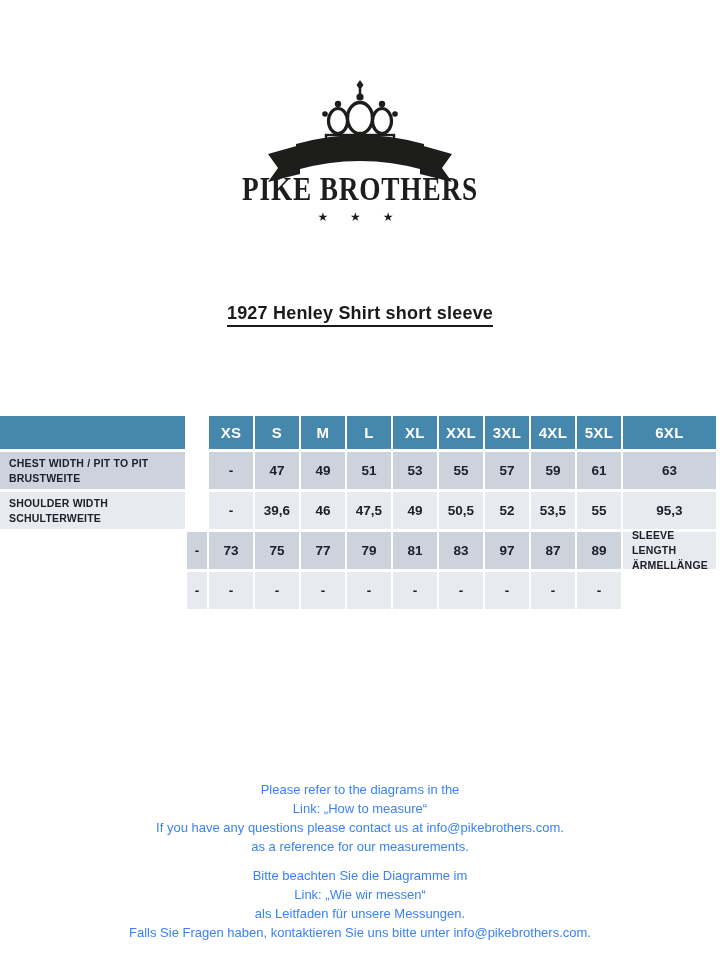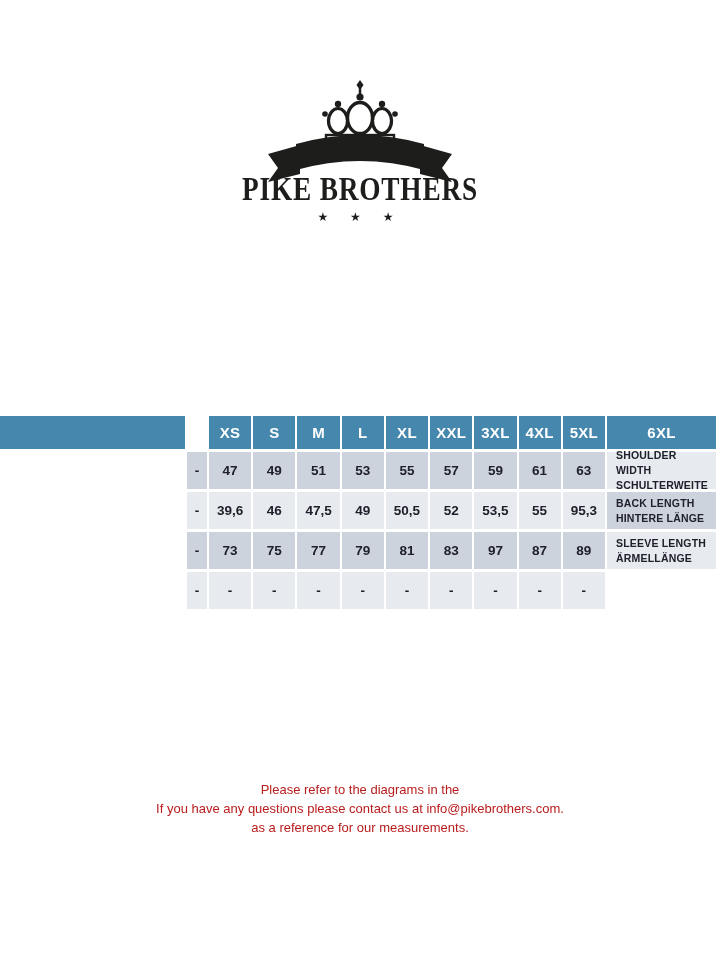--- a/index.html
+++ b/index.html
@@ -48,21 +48,21 @@
 
   
   .units {
     position:absolute; top:616px; right:17px; text-align:right;
     font-size:12.5px; line-height:16px; color:#0d0d0d;
   }
 
   
   .footer-block {
     position:absolute; left:0; width:100%; text-align:center;
-    font-size:13px; line-height:19px; color:#b91c1c;
+    font-size:13px; line-height:19px; color:#3b82f6;
   }
   .footer-en { top:764px; }
   .footer-de { top:850px; }
 </style>
 </head>
 <body>
 
 <div id="canvas">
 
   <svg class="logo" width="260" height="152" viewBox="0 0 260 152">
@@ -88,36 +88,43 @@
     </g>
     <g transform="translate(130,8)">
       <path d="M-92,72 L-60,63 L-60,92 L-92,100 L-82,86 Z" fill="#1d1d1b"></path>
       <path d="M92,72 L60,63 L60,92 L92,100 L82,86 Z" fill="#1d1d1b"></path>
       <path d="M-64,62 Q0,44 64,62 L64,88 Q0,70 -64,88 Z" fill="#1d1d1b"></path>
     </g>
     <text x="130" y="126" text-anchor="middle" font-family="'Liberation Serif', serif" font-weight="bold" font-size="34" fill="#1d1d1b" letter-spacing="1" textLength="236" lengthAdjust="spacingAndGlyphs">PIKE BROTHERS</text>
     <text x="130" y="147" text-anchor="middle" font-family="'DejaVu Sans', sans-serif" font-size="12" fill="#1d1d1b" letter-spacing="9">★  ★  ★</text>
   </svg>
 
+  <div class="title-wrap">
+    <span class="title">1927 Henley Shirt short sleeve</span>
+  </div>
 
   <div class="size-table">
 
     <div class="corner"></div>
     <div class="spacer"></div>
     <div class="th">XS</div>
     <div class="th">S</div>
     <div class="th">M</div>
     <div class="th">L</div>
     <div class="th">XL</div>
     <div class="th">XXL</div>
     <div class="th">3XL</div>
     <div class="th">4XL</div>
     <div class="th">5XL</div>
     <div class="th">6XL</div>
 
+    <div class="label-cell bg-a">
+      <span>CHEST WIDTH / PIT TO PIT</span>
+      <span>BRUSTWEITE</span>
+    </div>
     <div class="spacer"></div>
     <div class="val bg-a">-</div>
     <div class="val bg-a">47</div>
     <div class="val bg-a">49</div>
     <div class="val bg-a">51</div>
     <div class="val bg-a">53</div>
     <div class="val bg-a">55</div>
     <div class="val bg-a">57</div>
     <div class="val bg-a">59</div>
     <div class="val bg-a">61</div>
@@ -132,24 +139,20 @@
     <div class="val bg-b">39,6</div>
     <div class="val bg-b">46</div>
     <div class="val bg-b">47,5</div>
     <div class="val bg-b">49</div>
     <div class="val bg-b">50,5</div>
     <div class="val bg-b">52</div>
     <div class="val bg-b">53,5</div>
     <div class="val bg-b">55</div>
     <div class="val bg-b">95,3</div>
 
-    <div class="label-cell bg-a">
-      <span>BACK LENGTH</span>
-      <span>HINTERE LÄNGE</span>
-    </div>
     <div class="spacer"></div>
     <div class="val bg-a">-</div>
     <div class="val bg-a">73</div>
     <div class="val bg-a">75</div>
     <div class="val bg-a">77</div>
     <div class="val bg-a">79</div>
     <div class="val bg-a">81</div>
     <div class="val bg-a">83</div>
     <div class="val bg-a">97</div>
     <div class="val bg-a">87</div>
@@ -168,18 +171,25 @@
     <div class="val bg-b">-</div>
     <div class="val bg-b">-</div>
     <div class="val bg-b">-</div>
     <div class="val bg-b">-</div>
     <div class="val bg-b">-</div>
   </div>
 
 
   <div class="footer-block footer-en">
     <div>Please refer to the diagrams in the</div>
+    <div>Link: „How to measure“</div>
     <div>If you have any questions please contact us at info@pikebrothers.com.</div>
     <div>as a reference for our measurements.</div>
   </div>
 
+  <div class="footer-block footer-de">
+    <div>Bitte beachten Sie die Diagramme im</div>
+    <div>Link: „Wie wir messen“</div>
+    <div>als Leitfaden für unsere Messungen.</div>
+    <div>Falls Sie Fragen haben, kontaktieren Sie uns bitte unter info@pikebrothers.com.</div>
+  </div>
 
 </div>
 
 </body></html>

